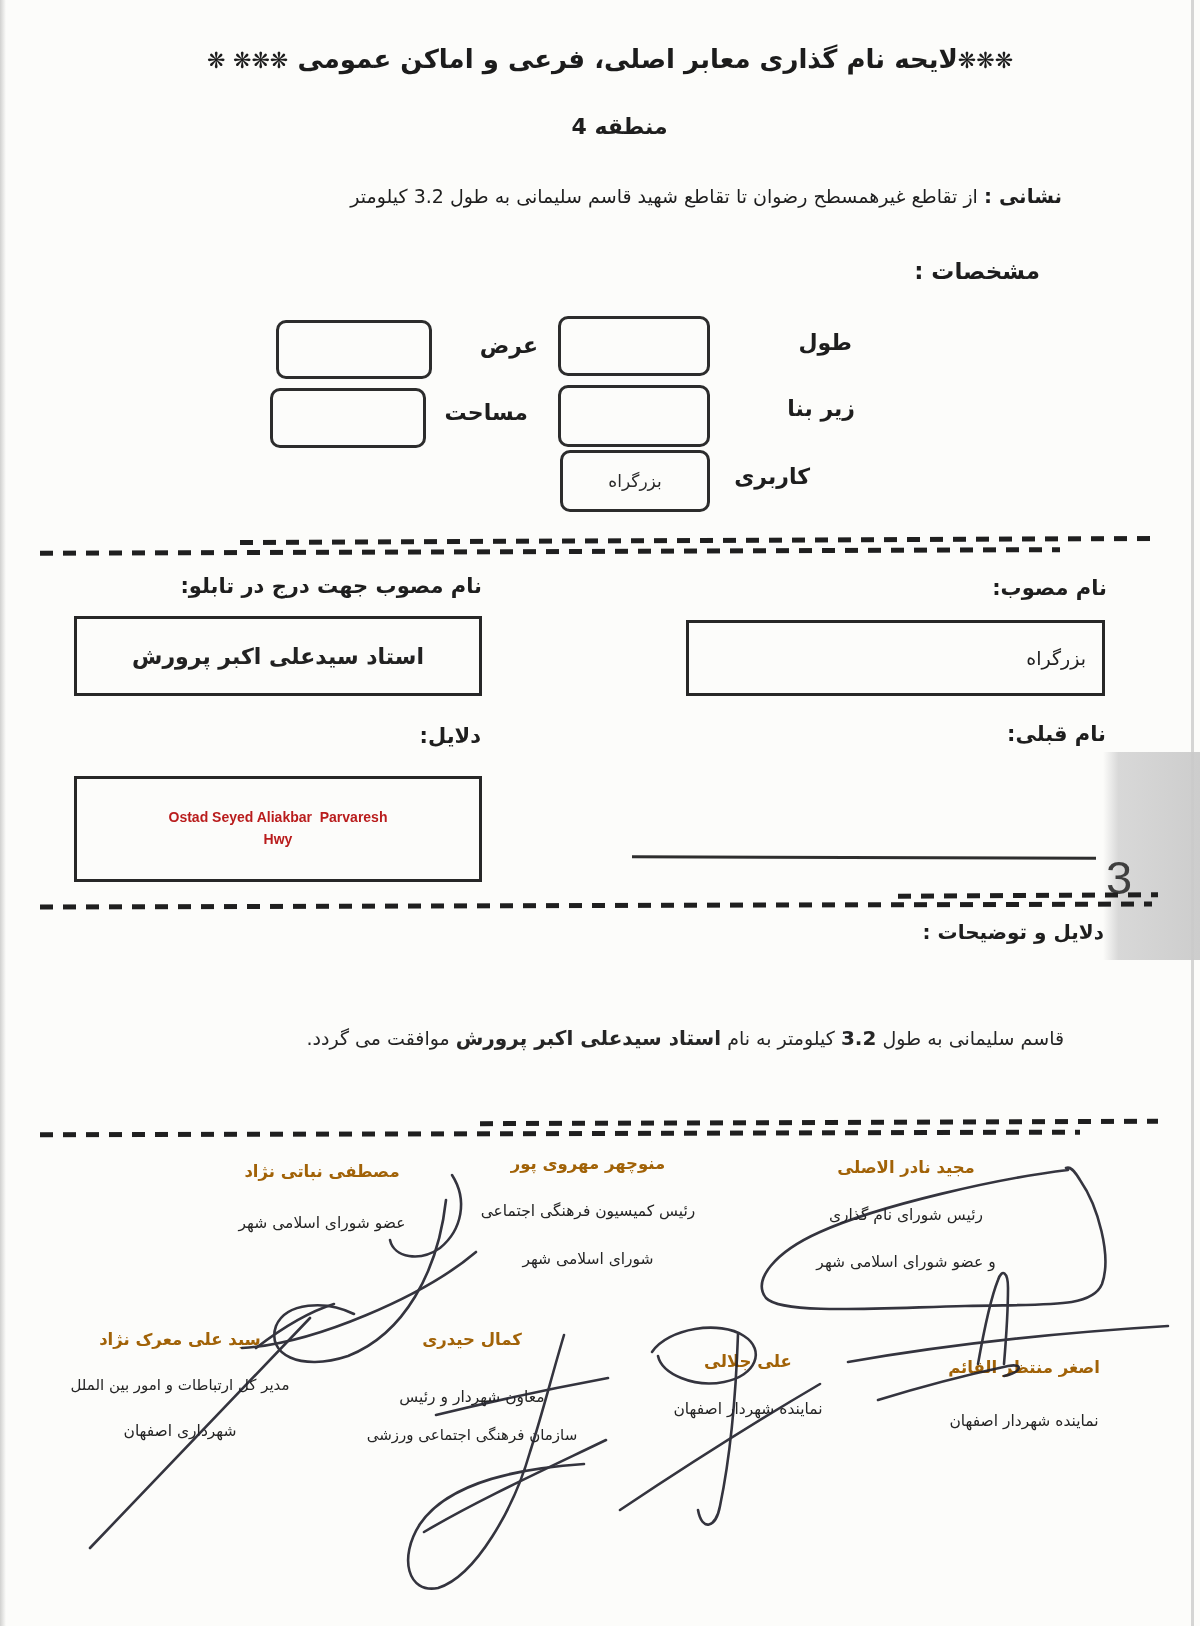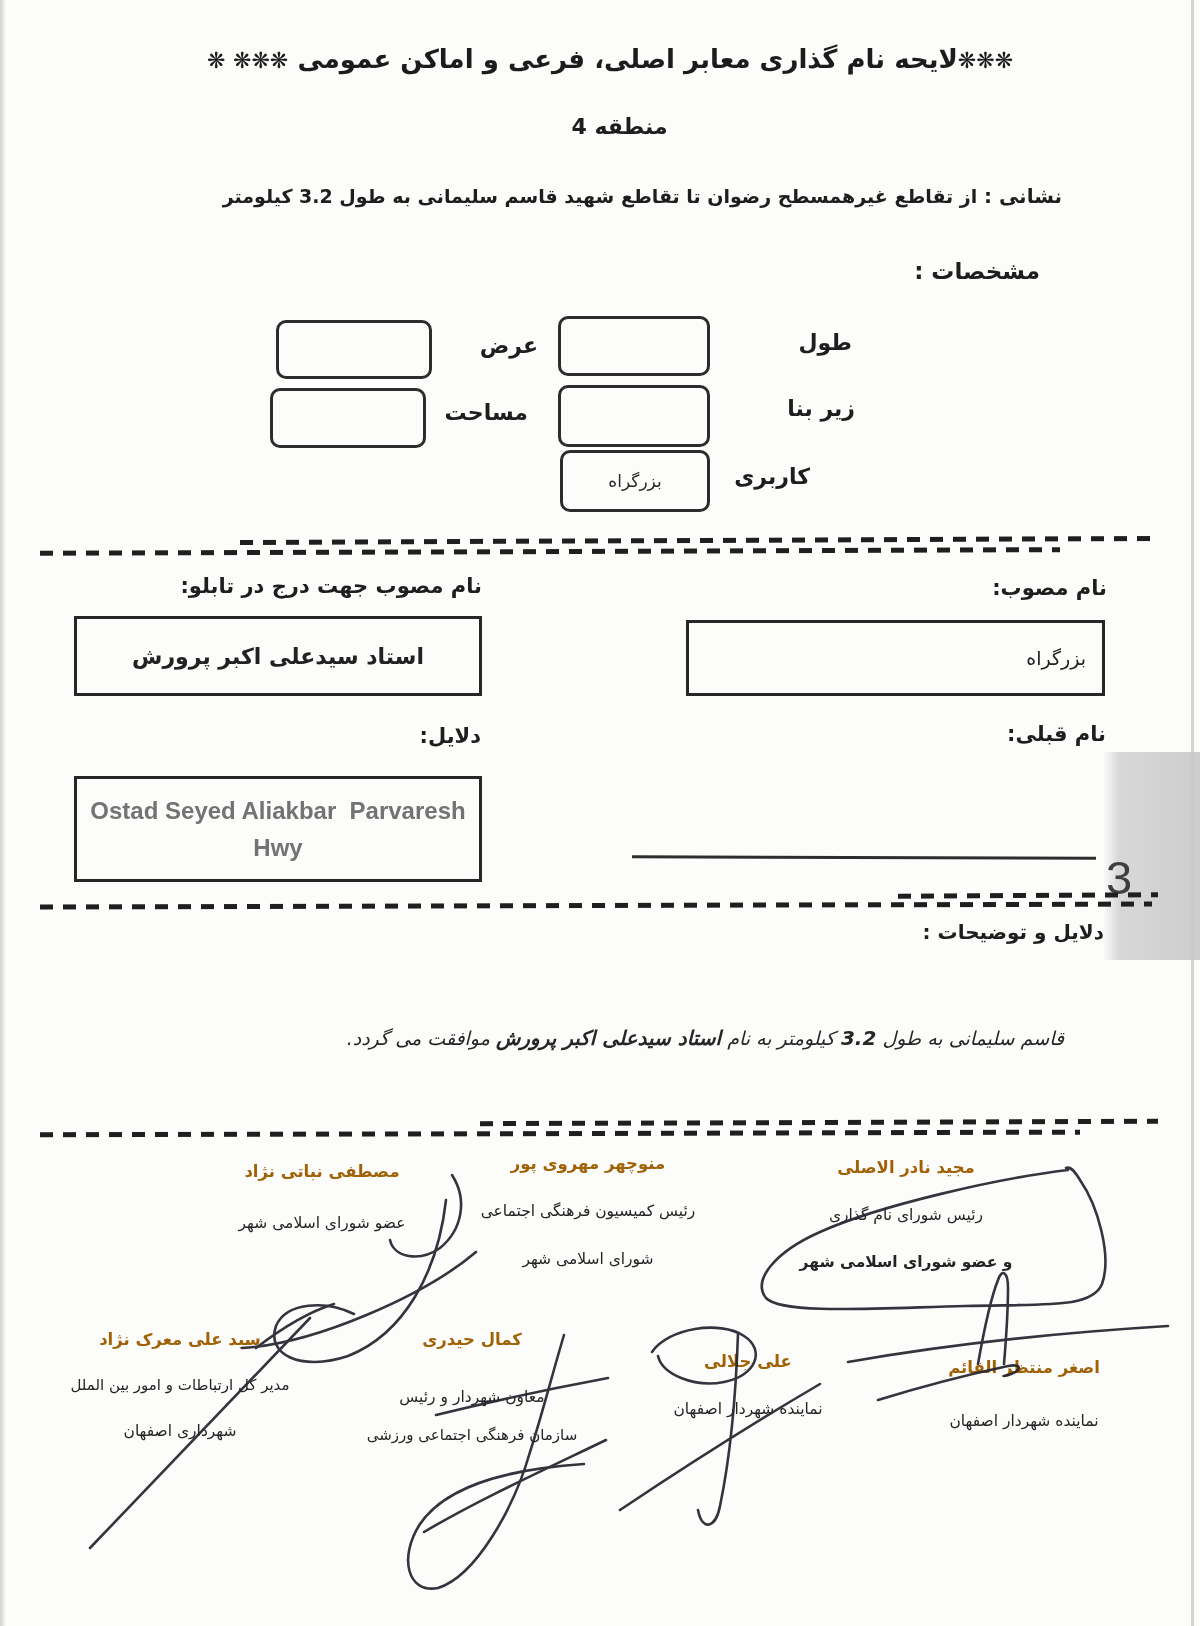--- a/index.html
+++ b/index.html
@@ -7,21 +7,21 @@
   .page {
     position: relative;
     width: 1200px;
     height: 1626px;
     margin: 0 auto;
     background: #fcfcfa;
     overflow: hidden;
     font-family: "DejaVu Sans", sans-serif;
     color: #1e1e1e;
   }
-  .abs { position: absolute; white-space: nowrap; font-weight: bold; }
+  .abs { position: absolute; white-space: nowrap; }
   .rtl { direction: rtl; unicode-bidi: embed; }
 
   
   .edge-left { position:absolute; left:0; top:0; width:6px; height:100%;
     background: linear-gradient(to right, rgba(110,110,110,.30), rgba(110,110,110,0)); }
   .edge-right-line { position:absolute; left:1191px; top:0; width:3px; height:100%;
     background: rgba(140,140,140,.35); }
   .gray-band { position:absolute; left:1103px; top:752px; width:97px; height:208px;
     background: linear-gradient(to right, rgba(214,214,214,0) 0%, rgba(211,211,211,.88) 16%, rgba(201,201,201,.92) 100%); }
 
@@ -40,21 +40,21 @@
 
   
   .sec-label { font-weight:700; font-size:21px; }
   .name-box { position:absolute; border:3px solid #272727; background:transparent;
     display:flex; align-items:center; font-size:19px; color:#222; }
   .name-box.centered { justify-content:center; text-align:center; }
   .box-approved-value { padding-right:16px; }
   .box-board-value { font-weight:700; font-size:22px; }
   .box-previous-value { padding-right:18px; }
   .box-latin { flex-direction:column; justify-content:center; font-family:"Liberation Sans","DejaVu Sans",sans-serif;
-    font-weight:700; font-size:24px; line-height:1.55; color:#737373; white-space:pre-wrap; }
+    font-weight:700; font-size:14px; line-height:1.55; color:#b91c1c; white-space:pre-wrap; }
   .artifact-line { position:absolute; left:632px; top:856px; width:464px; height:3px; background:#2e2e2e; transform:rotate(.2deg); }
 
   .page-number { position:absolute; left:1106px; top:850px; font-family:"Liberation Sans","DejaVu Sans",sans-serif;
     font-size:47px; color:#3e3e3e; }
 
   
   .dash { position:absolute; height:5px;
     background: repeating-linear-gradient(90deg, #1f1f1f 0 13px, transparent 13px 23px); }
 
   .reasons-heading { right:96px; top:920px; font-weight:600; font-size:20px; }
@@ -135,30 +135,30 @@
     <span>Ostad Seyed Aliakbar  Parvaresh</span>
     <span>Hwy</span>
   </div>
 
   <div class="page-number">3</div>
 
   <div class="dash" style="left:898px; top:893px; width:260px; transform:rotate(-.3deg);"></div>
   <div class="dash" style="left:40px;  top:903px; width:1112px; transform:rotate(-.15deg);"></div>
 
   <div class="abs reasons-heading rtl">دلایل و توضیحات :</div>
-  <div class="para-line rtl" style="top:1026px;font-style:italic;">
+  <div class="para-line rtl" style="top:1026px;">
     <span>قاسم سلیمانی به طول </span><b>3.2</b><span> کیلومتر به نام </span><b>استاد سیدعلی اکبر پرورش</b><span> موافقت می گردد.</span>
   </div>
 
   <div class="dash" style="left:480px; top:1120px; width:678px; transform:rotate(-.2deg);"></div>
   <div class="dash" style="left:40px;  top:1131px; width:1040px; transform:rotate(-.15deg);"></div>
 
   <div class="sig-name rtl" style="left:746px; top:1158px;">مجید نادر الاصلی</div>
   <div class="sig-role rtl" style="left:746px; top:1206px;">رئیس شورای نام گذاری</div>
-  <div class="sig-role rtl" style="left:746px; top:1253px;font-weight:bold;">و عضو شورای اسلامی شهر</div>
+  <div class="sig-role rtl" style="left:746px; top:1253px;">و عضو شورای اسلامی شهر</div>
 
   <div class="sig-name rtl" style="left:428px; top:1154px;">منوچهر مهروی پور</div>
   <div class="sig-role rtl" style="left:428px; top:1202px;">رئیس کمیسیون فرهنگی اجتماعی</div>
   <div class="sig-role rtl" style="left:428px; top:1250px;">شورای اسلامی شهر</div>
 
   <div class="sig-name rtl" style="left:162px; top:1162px;">مصطفی نباتی نژاد</div>
   <div class="sig-role rtl" style="left:162px; top:1214px;">عضو شورای اسلامی شهر</div>
 
   <div class="sig-name rtl" style="left:20px; top:1330px;">سید علی معرک نژاد</div>
   <div class="sig-role small rtl" style="left:20px; top:1376px;">مدیر کل ارتباطات و امور بین الملل</div>

